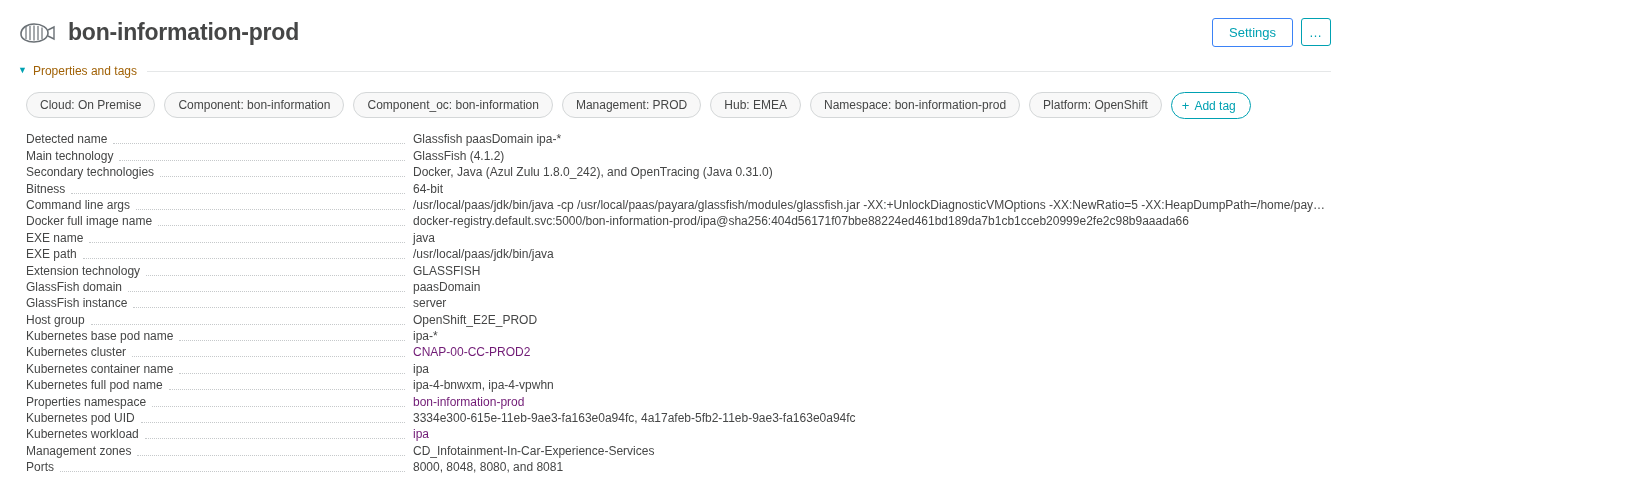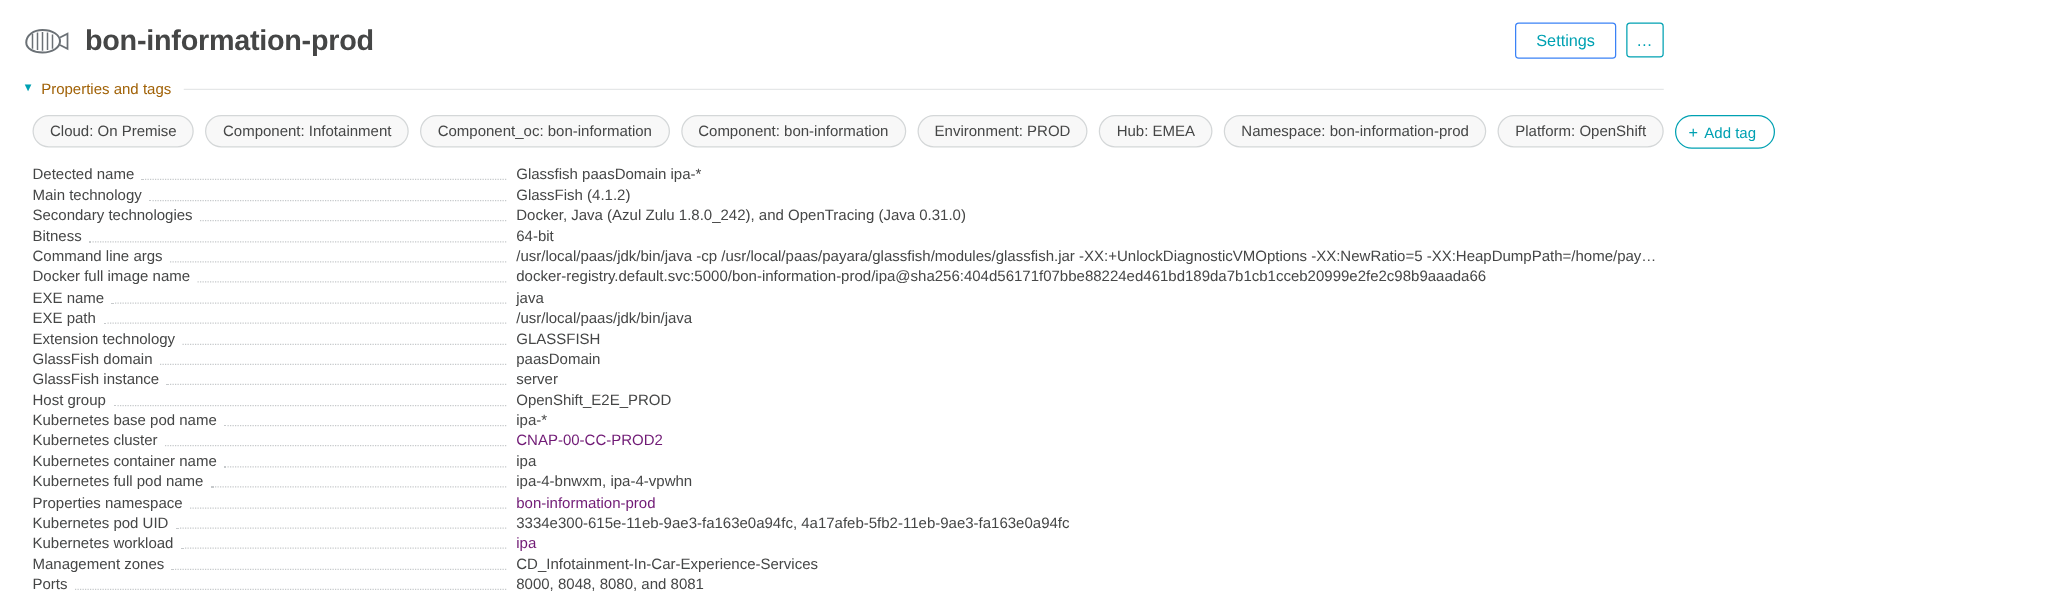--- a/index.html
+++ b/index.html
@@ -195,24 +195,23 @@
   </div>
 
   <div class="section-head">
     <span class="chev">▼</span>
     <span class="section-label">Properties and tags</span>
     <span class="section-rule"></span>
   </div>
 
   <div class="tags">
     <span class="tag">Cloud: On Premise</span>
-    <span class="tag">Component: Infotainment</span>
+    <span class="tag">Component: bon-information</span>
     <span class="tag">Component_oc: bon-information</span>
-    <span class="tag">Component: bon-information</span>
-    <span class="tag">Environment: PROD</span>
+    <span class="tag">Management: PROD</span>
     <span class="tag">Hub: EMEA</span>
     <span class="tag">Namespace: bon-information-prod</span>
     <span class="tag">Platform: OpenShift</span>
     <span class="tag-add">
       <span class="plus">+</span>
       <span>Add tag</span>
     </span>
   </div>
 
   <div class="props">

